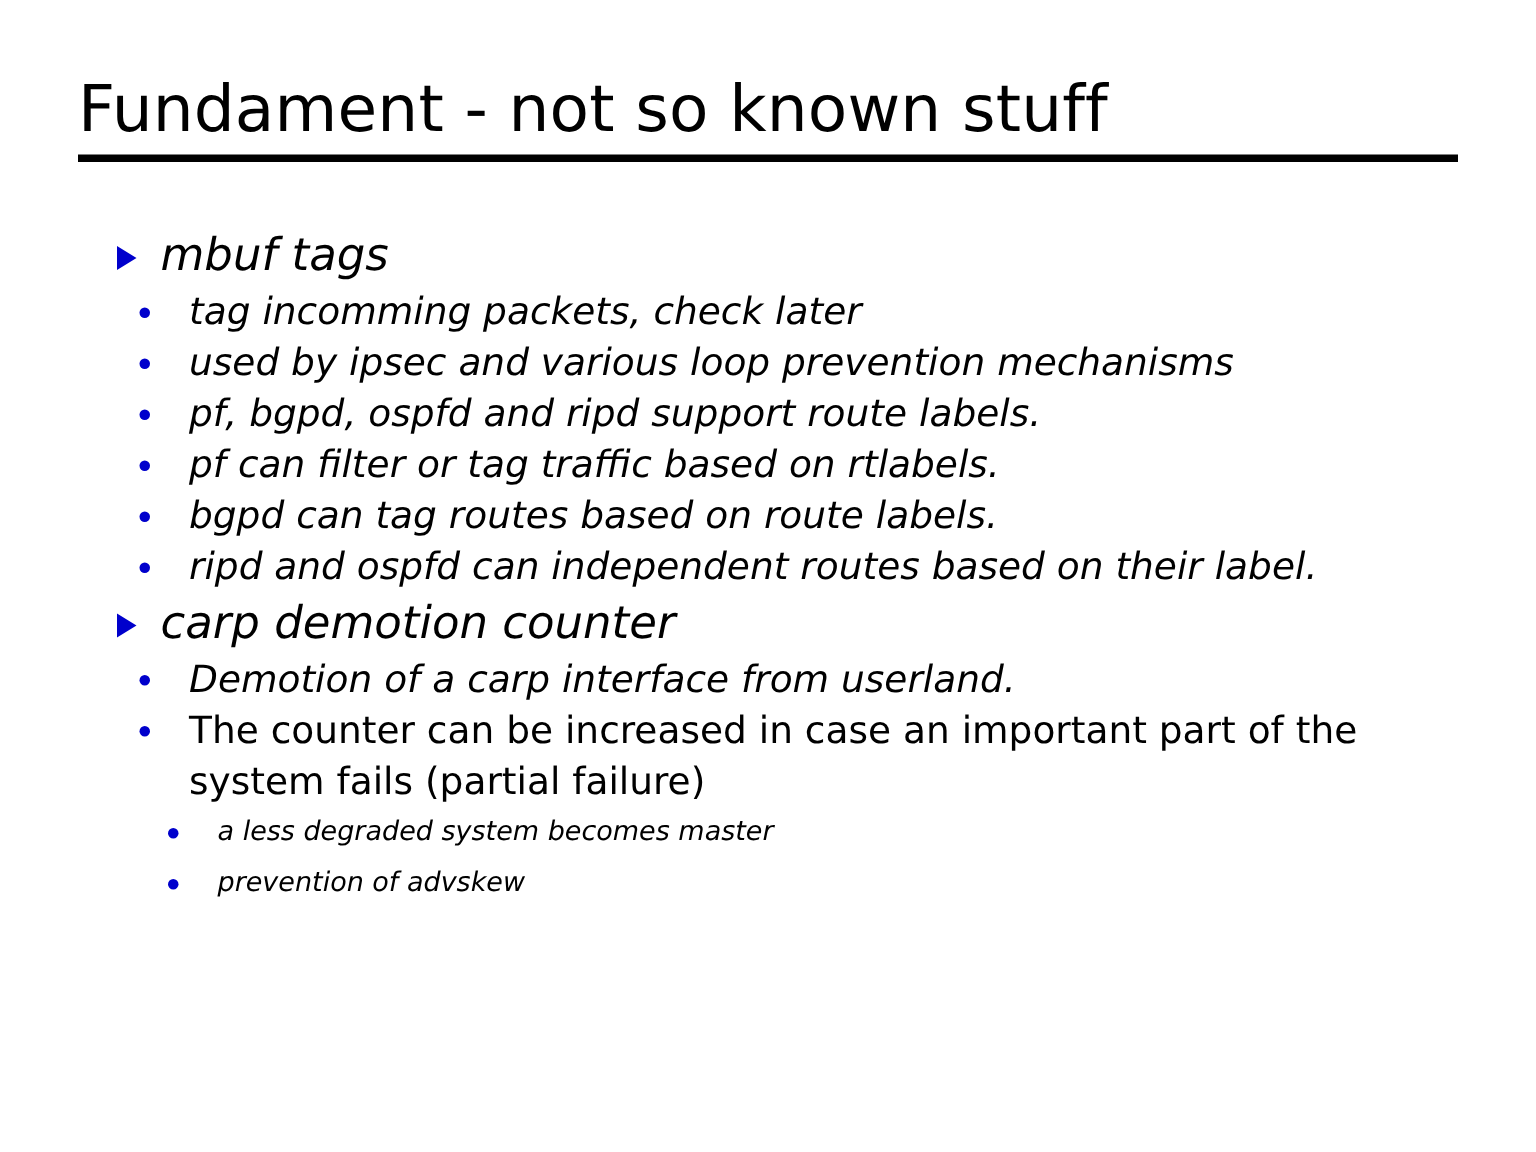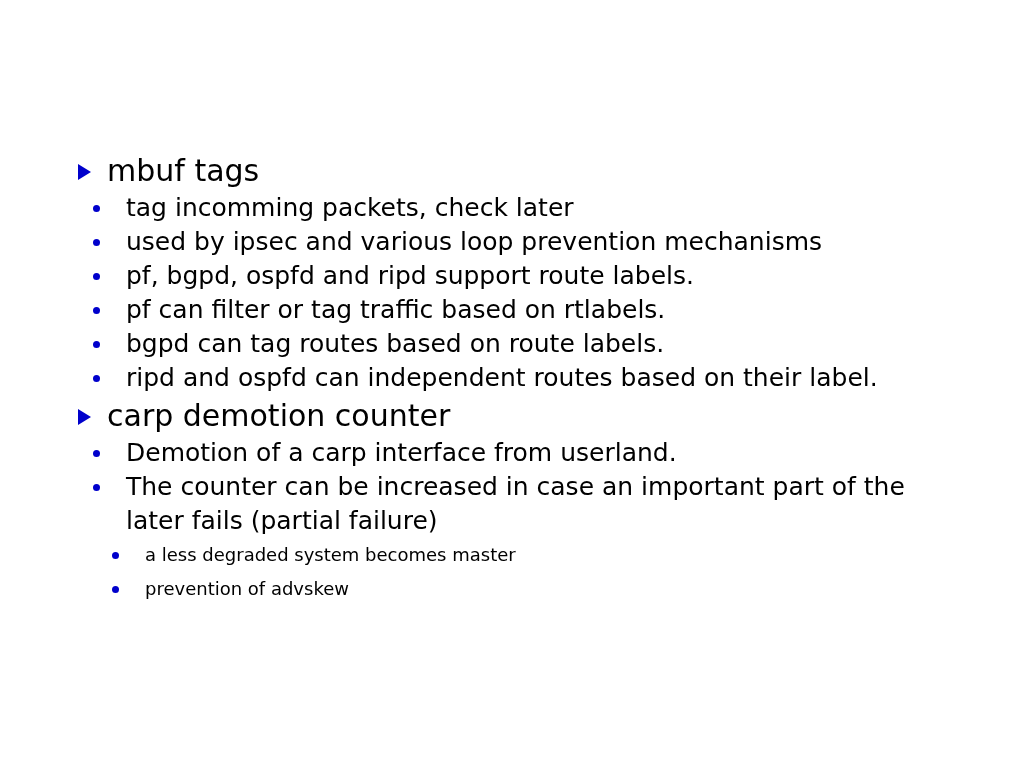--- a/index.html
+++ b/index.html
@@ -120,31 +120,36 @@
     left: -14px;
     top: 14px;
     width: 7px;
     height: 7px;
     border-radius: 50%;
     background: #0000CC;
   }
 
   .txt {
     display: block;
+    font-style: italic;
   }
   .wrap-text {
     display: block;
     max-width: 790px;
   }
 </style>
 </head>
 <body>
 
 <div class="slide">
 
+  <div class="title-block">
+    <div class="slide-title">Fundament - not so known stuff</div>
+    <div class="title-rule"></div>
+  </div>
 
   <div class="body-block">
     <ul class="outline">
 
       <li class="lvl1">
         <div class="row">
           <span class="tri-bullet"></span>
           <span class="txt">mbuf tags</span>
         </div>
         <ul class="sub2">
@@ -185,21 +190,21 @@
           <span class="tri-bullet"></span>
           <span class="txt">carp demotion counter</span>
         </div>
         <ul class="sub2">
           <li class="lvl2">
             <span class="dot-bullet"></span>
             <span class="txt">Demotion of a carp interface from userland.</span>
           </li>
           <li class="lvl2">
             <span class="dot-bullet"></span>
-            <span class="wrap-text">The counter can be increased in case an important part of the later fails (partial failure)</span>
+            <span class="wrap-text">The counter can be increased in case an important part of the system fails (partial failure)</span>
             <ul class="sub3">
               <li class="lvl3">
                 <span class="dot-bullet3"></span>
                 <span class="txt">a less degraded system becomes master</span>
               </li>
               <li class="lvl3">
                 <span class="dot-bullet3"></span>
                 <span class="txt">prevention of advskew</span>
               </li>
             </ul>

